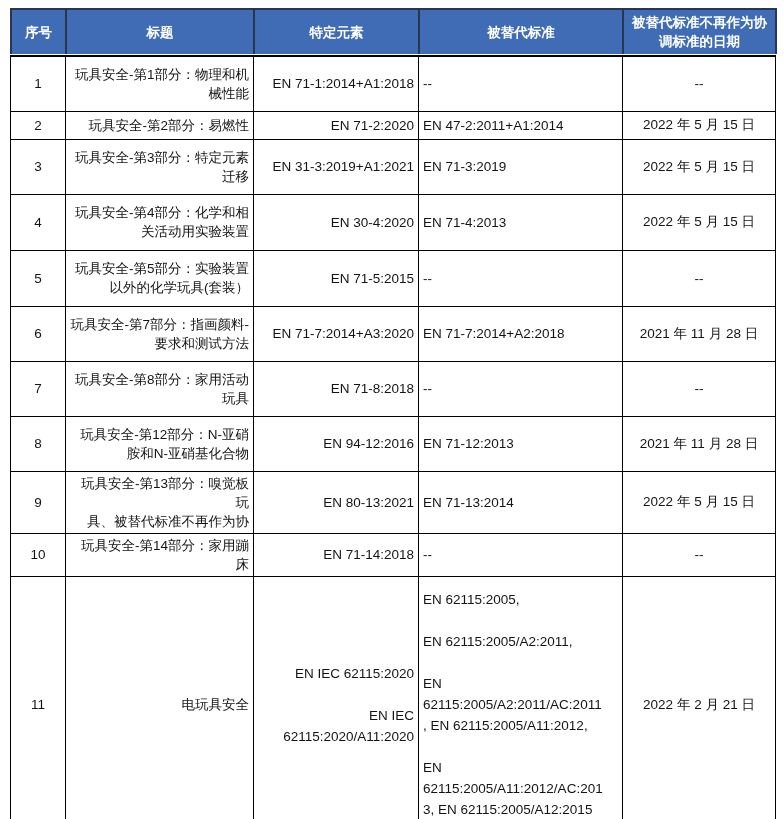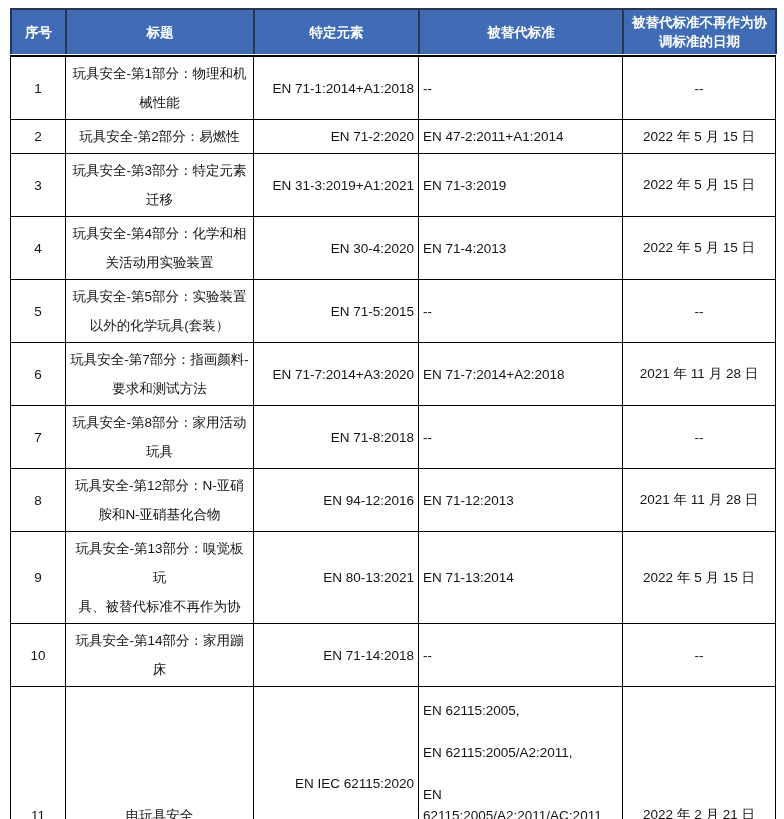--- a/index.html
+++ b/index.html
@@ -39,21 +39,21 @@
   
   .bodytbl { border: 1px solid #000; border-top: 2px solid #000; border-bottom: 3px solid #000; }
   .bodytbl td {
     border: 1px solid #000;
     vertical-align: middle;
     padding: 2px 4px;
     font-size: 13.5px;
     background: #ffffff;
   }
   .c-no   { text-align: center; font-size: 14px; }
-  .c-title{ text-align: center; white-space: pre-line; line-height: 29px; font-size: 13px; padding-left: 6px; }
+  .c-title{ text-align: right; white-space: pre-line; line-height: 19px; font-size: 13px; padding-left: 6px; }
   .c-ref  { text-align: right; white-space: pre-line; line-height: 21px; font-size: 13px; padding-left: 5px; }
   .c-rep  { text-align: left; white-space: pre-line; line-height: 21px; font-size: 13px; padding-left: 6px; }
   .c-date { text-align: center; font-size: 13.5px; }
 
   tr.h55  { height: 55px; }
   tr.h56  { height: 56px; }
   tr.h28  { height: 28px; }
   tr.h29  { height: 29px; padding-left: 16px; }
   tr.h258 { height: 258px; }
 </style>

